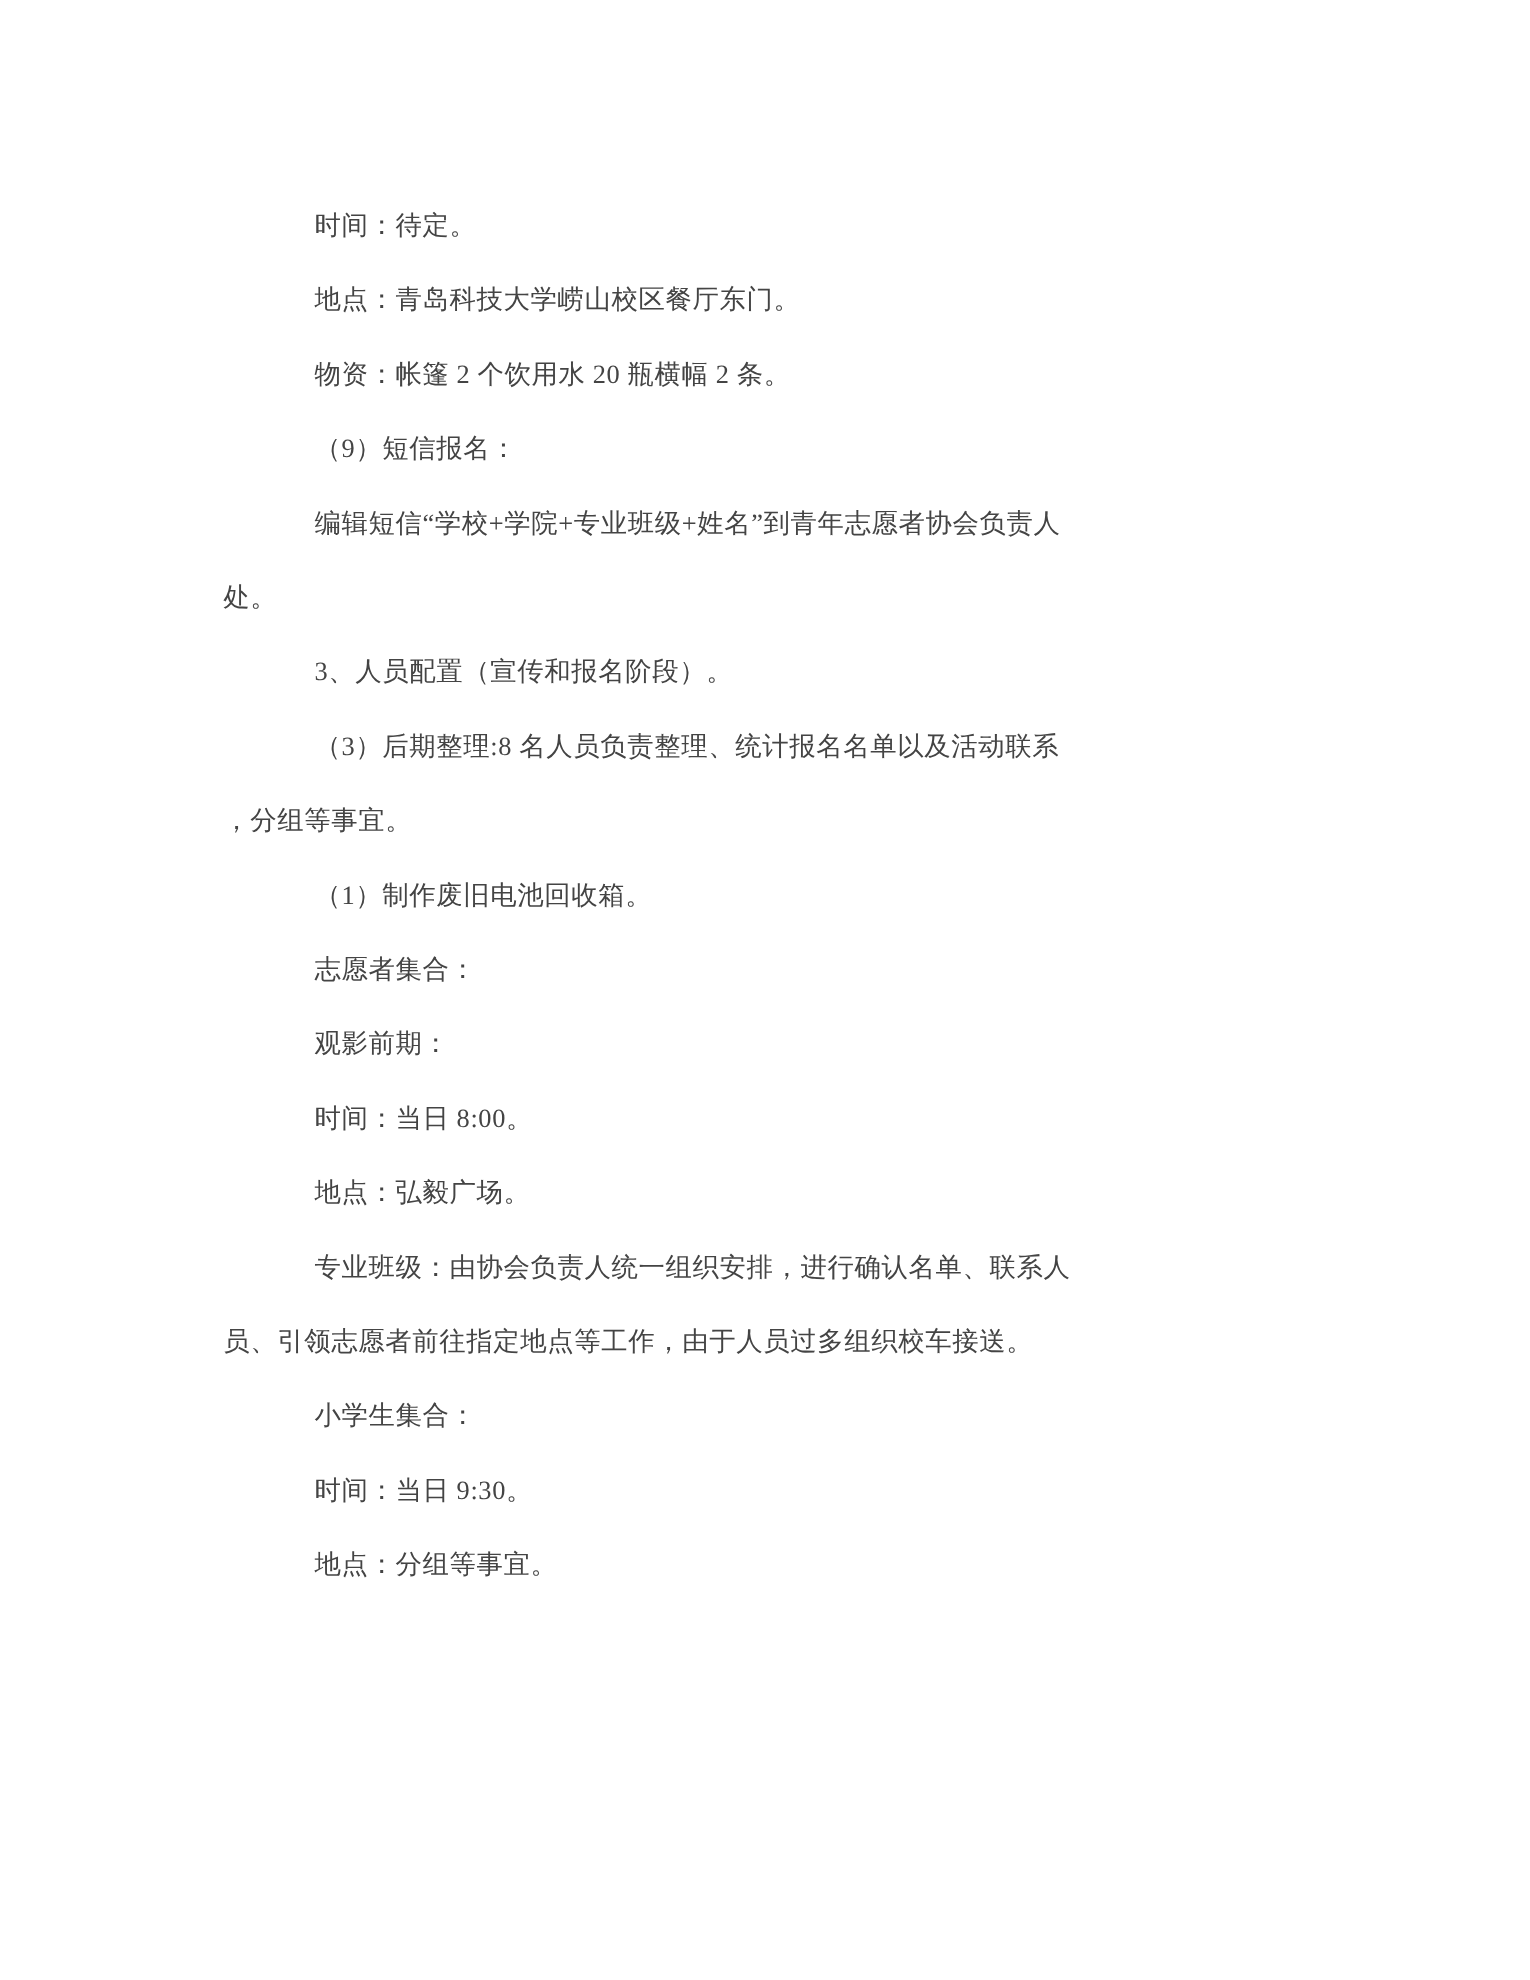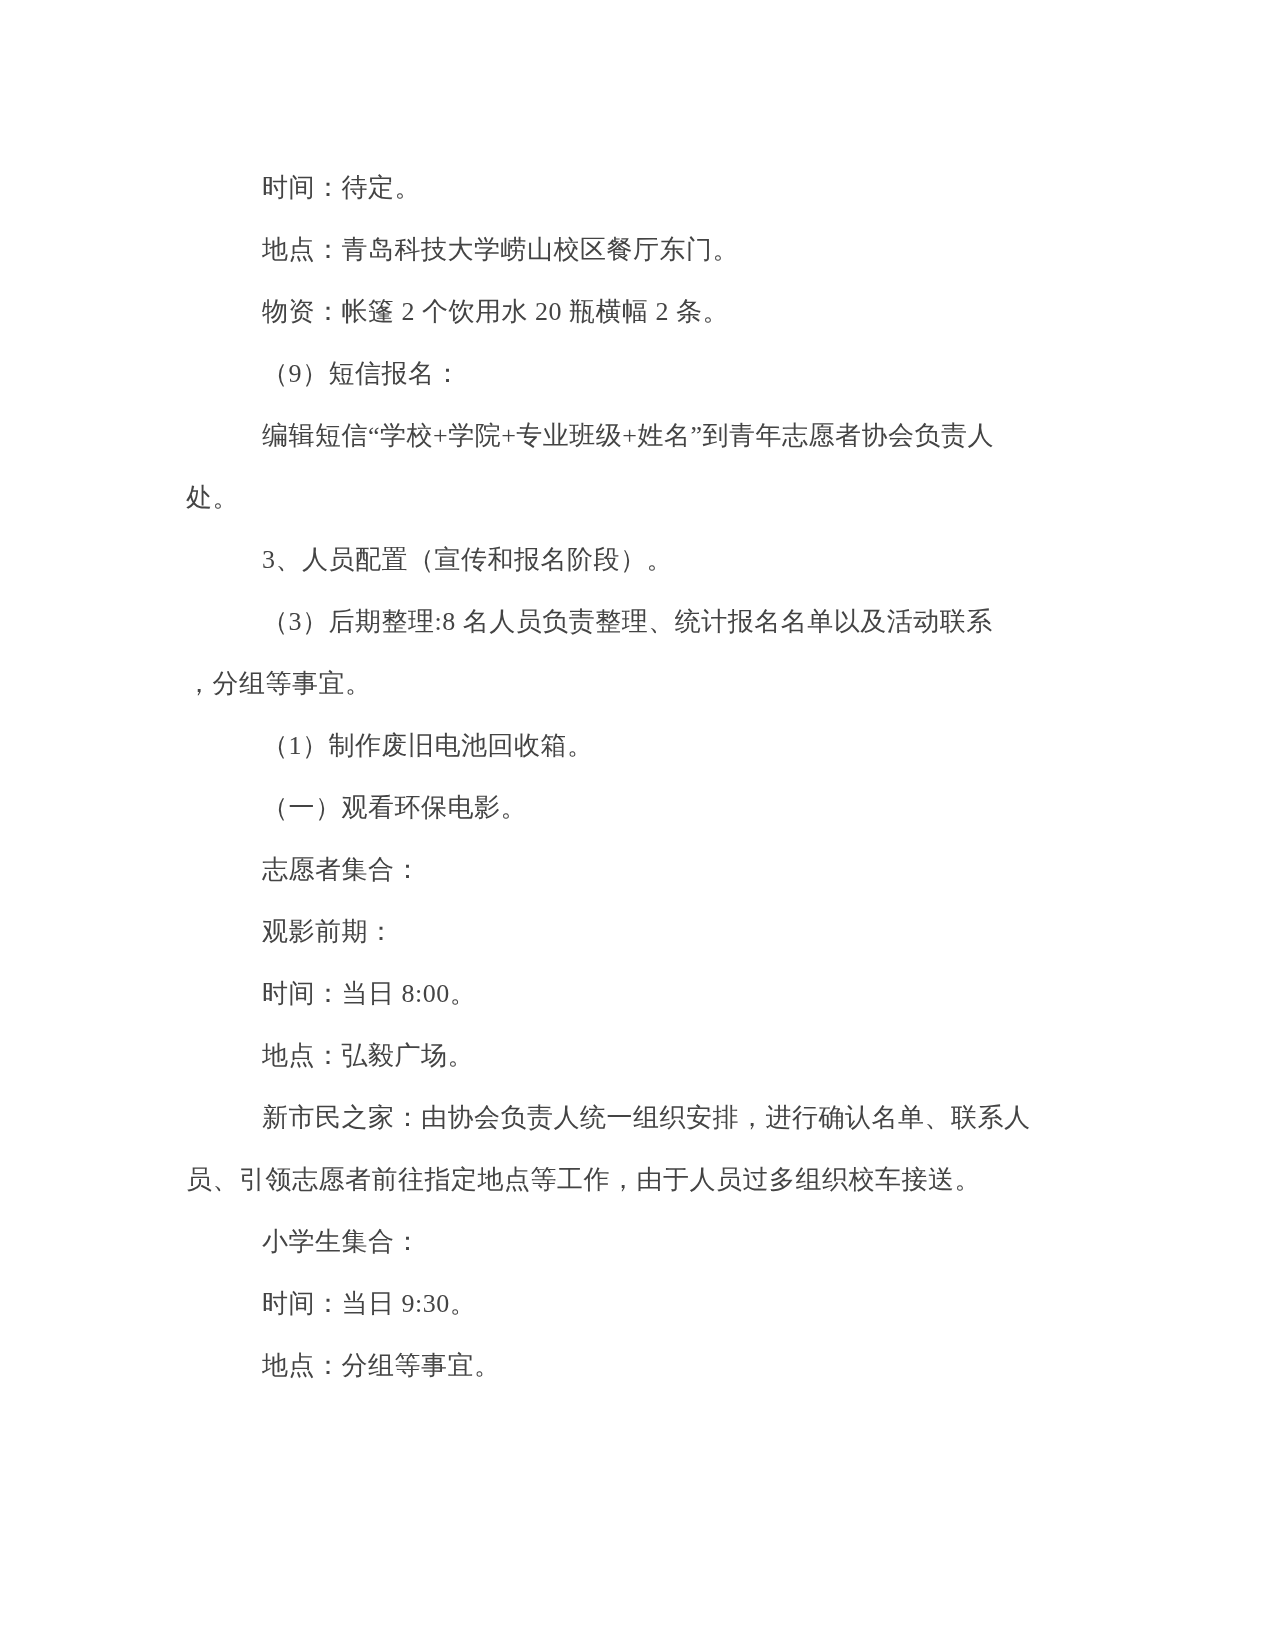--- a/index.html
+++ b/index.html
@@ -18,21 +18,21 @@
   }
   .doc {
     position: absolute;
     left: 186px;
     top: 157px;
     width: 905px;
   }
   .line {
     height: 62px;
     line-height: 62px;
-    font-size: 26px;
+    font-size: 22px;
     font-weight: 400;
     color: #444444;
     white-space: nowrap;
     padding-left: 76px;  
     letter-spacing: 0.5px;
   }
   .line.flush {
     padding-left: 0;     
   }
 </style>
@@ -44,24 +44,23 @@
     <div class="line">时间：待定。</div>
     <div class="line">地点：青岛科技大学崂山校区餐厅东门。</div>
     <div class="line">物资：帐篷 2 个饮用水 20 瓶横幅 2 条。</div>
     <div class="line">（9）短信报名：</div>
     <div class="line">编辑短信“学校+学院+专业班级+姓名”到青年志愿者协会负责人</div>
     <div class="line flush">处。</div>
     <div class="line">3、人员配置（宣传和报名阶段）。</div>
     <div class="line">（3）后期整理:8 名人员负责整理、统计报名名单以及活动联系</div>
     <div class="line flush">，分组等事宜。</div>
     <div class="line">（1）制作废旧电池回收箱。</div>
-    <div class="line">（一）观看环保电影。</div>
     <div class="line">志愿者集合：</div>
     <div class="line">观影前期：</div>
     <div class="line">时间：当日 8:00。</div>
     <div class="line">地点：弘毅广场。</div>
-    <div class="line">新市民之家：由协会负责人统一组织安排，进行确认名单、联系人</div>
+    <div class="line">专业班级：由协会负责人统一组织安排，进行确认名单、联系人</div>
     <div class="line flush">员、引领志愿者前往指定地点等工作，由于人员过多组织校车接送。</div>
     <div class="line">小学生集合：</div>
     <div class="line">时间：当日 9:30。</div>
     <div class="line">地点：分组等事宜。</div>
   </div>
 </div>
 
 </body></html>

